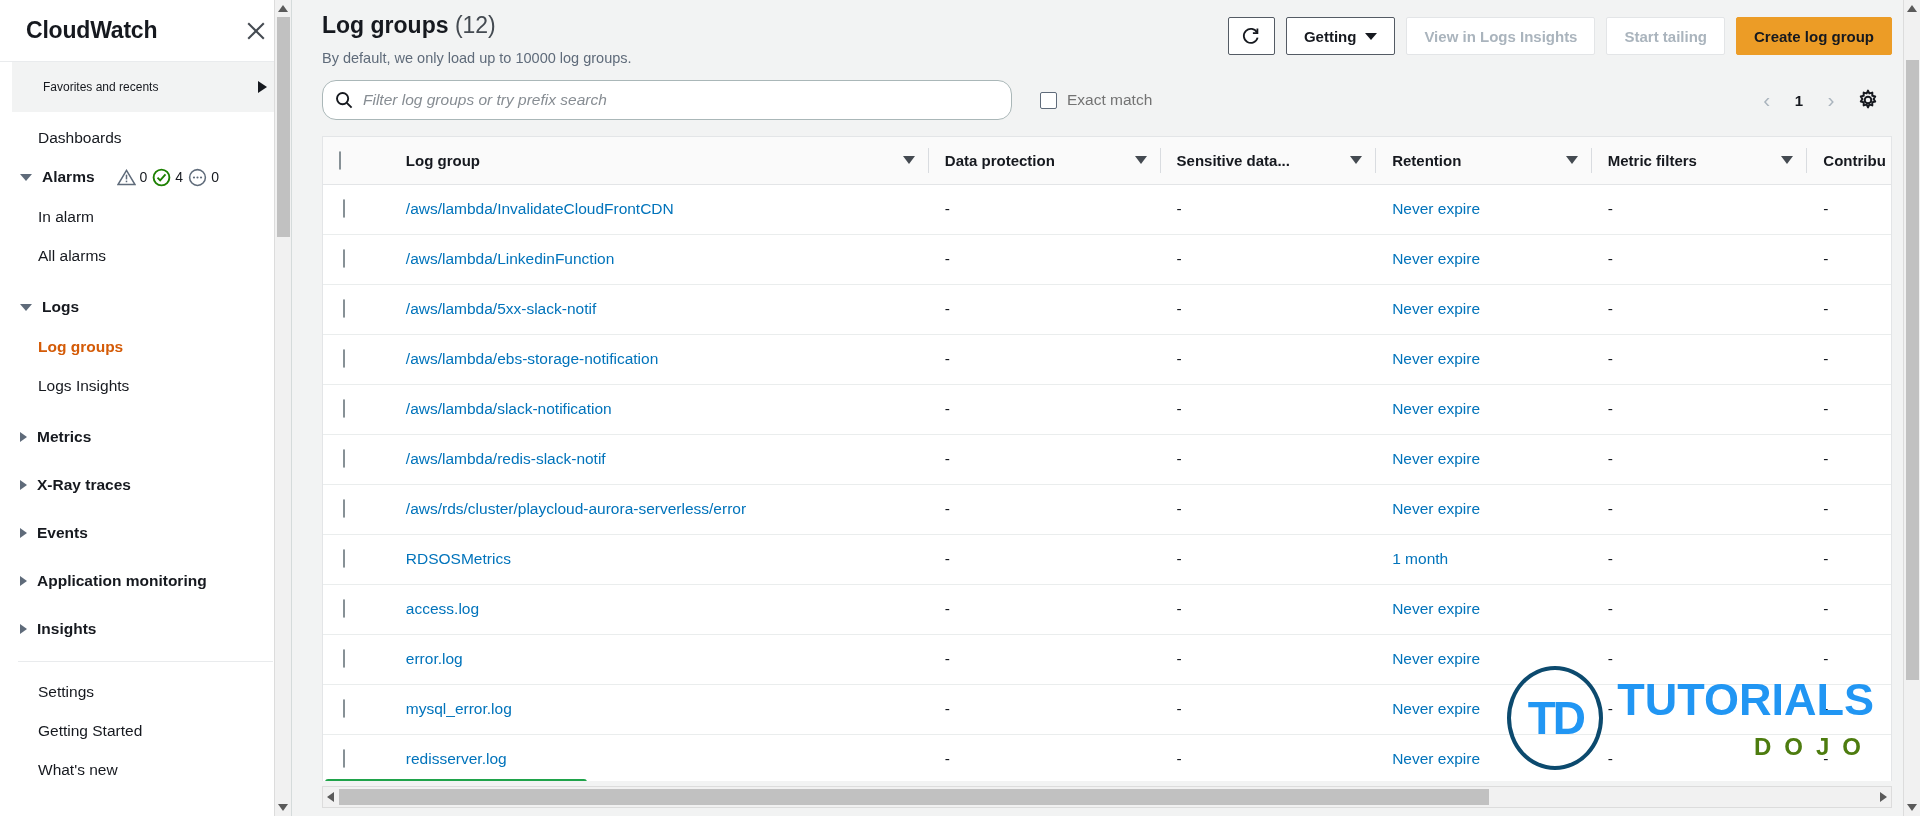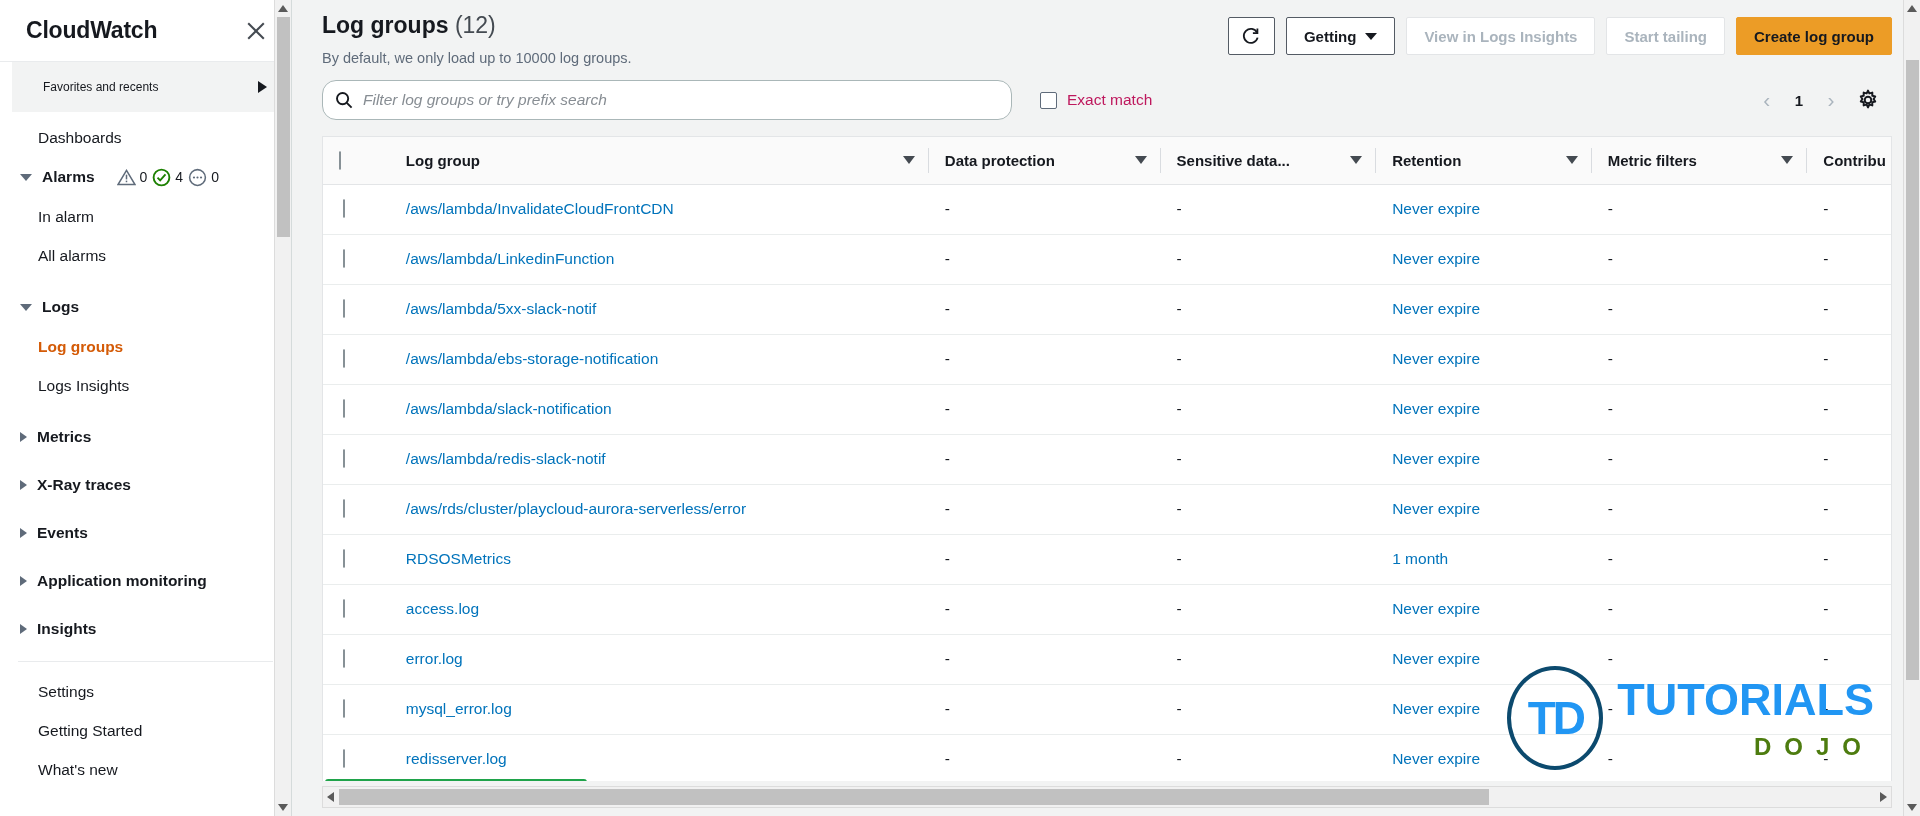--- a/index.html
+++ b/index.html
@@ -115,21 +115,21 @@
   .filterbar { display: flex; align-items: center; margin-top: 14px; gap: 0; }
   .search {
     width: 690px; height: 40px; background: #fff; border: 1px solid #aab7b8;
     border-radius: 14px; display: flex; align-items: center; padding: 0 12px; gap: 10px;
   }
   .search input {
     border: none; outline: none; flex: 1; font-size: 15.5px;
     color: #16191f; font-family: "Liberation Sans", sans-serif;
   }
   .search input::placeholder { color: #878d93; font-style: italic; }
-  .exact { display: flex; align-items: center; gap: 10px; margin-left: 28px; font-size: 15.5px; color: #be185d; cursor: pointer; }
+  .exact { display: flex; align-items: center; gap: 10px; margin-left: 28px; font-size: 15.5px; color: #737373; cursor: pointer; }
   .cbox {
     width: 17px; height: 17px; border: 1px solid #5f6b7a;
     border-radius: 2px; background: #fff; flex: 0 0 auto;
   }
   .pager { margin-left: auto; display: flex; align-items: center; gap: 4px; padding-right: 6px; }
   .pg-arrow {
     width: 30px; height: 32px; display: flex; align-items: center;
     justify-content: center; cursor: pointer; color: #aab4bd; font-size: 21px;
   }
   .pg-num { font-size: 15px; color: #16191f; font-weight: bold; padding: 0 9px; cursor: pointer; }

